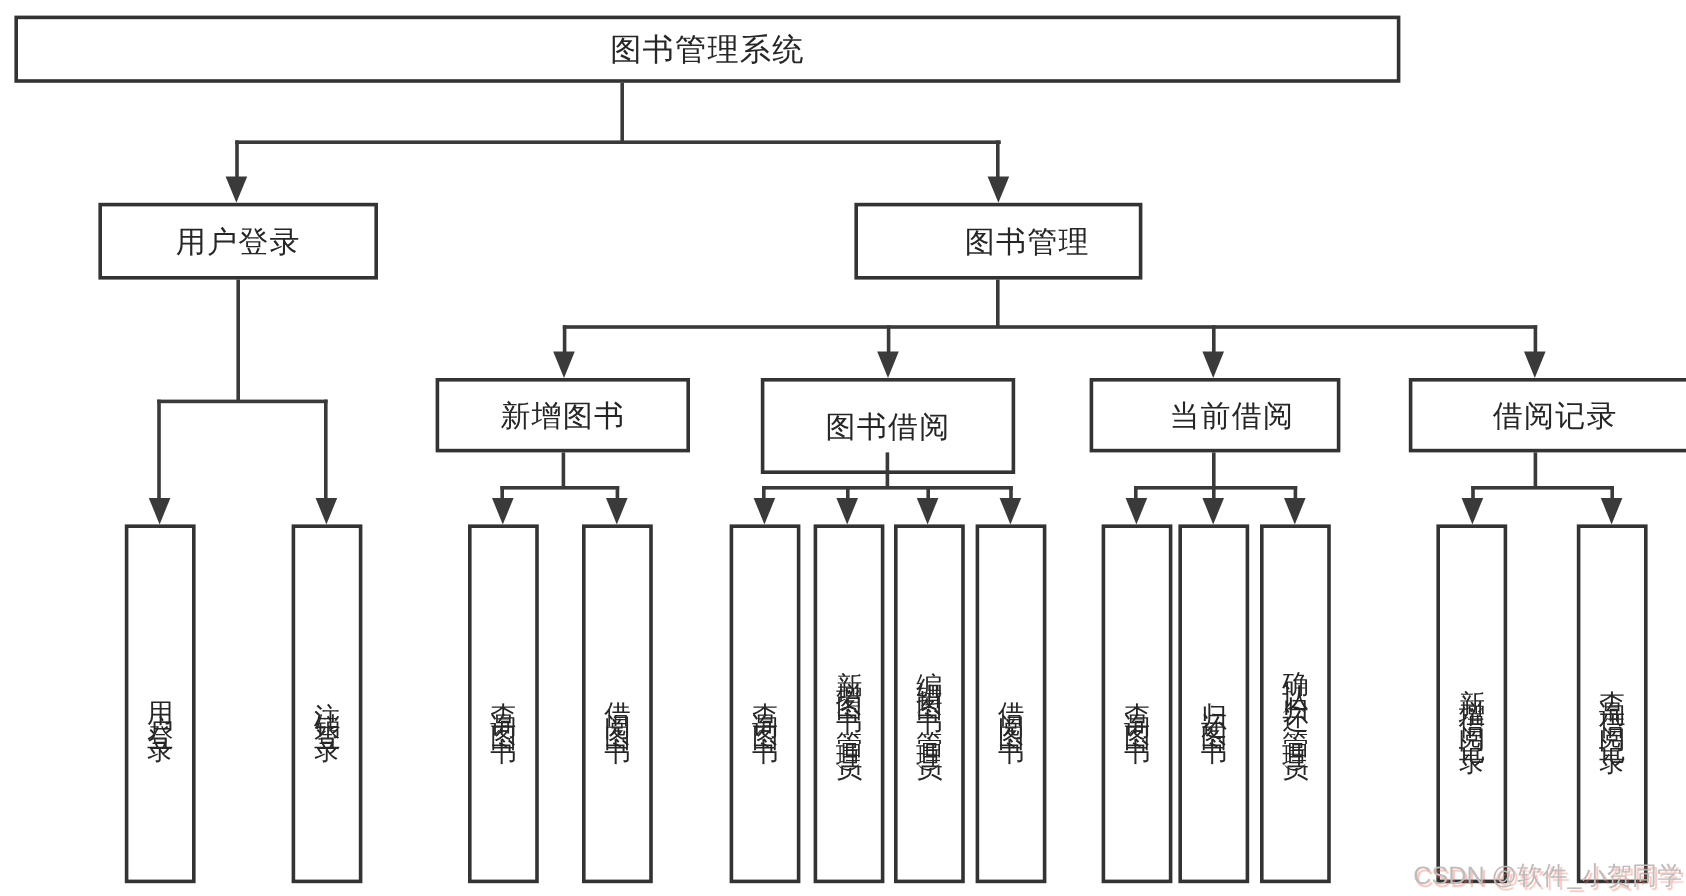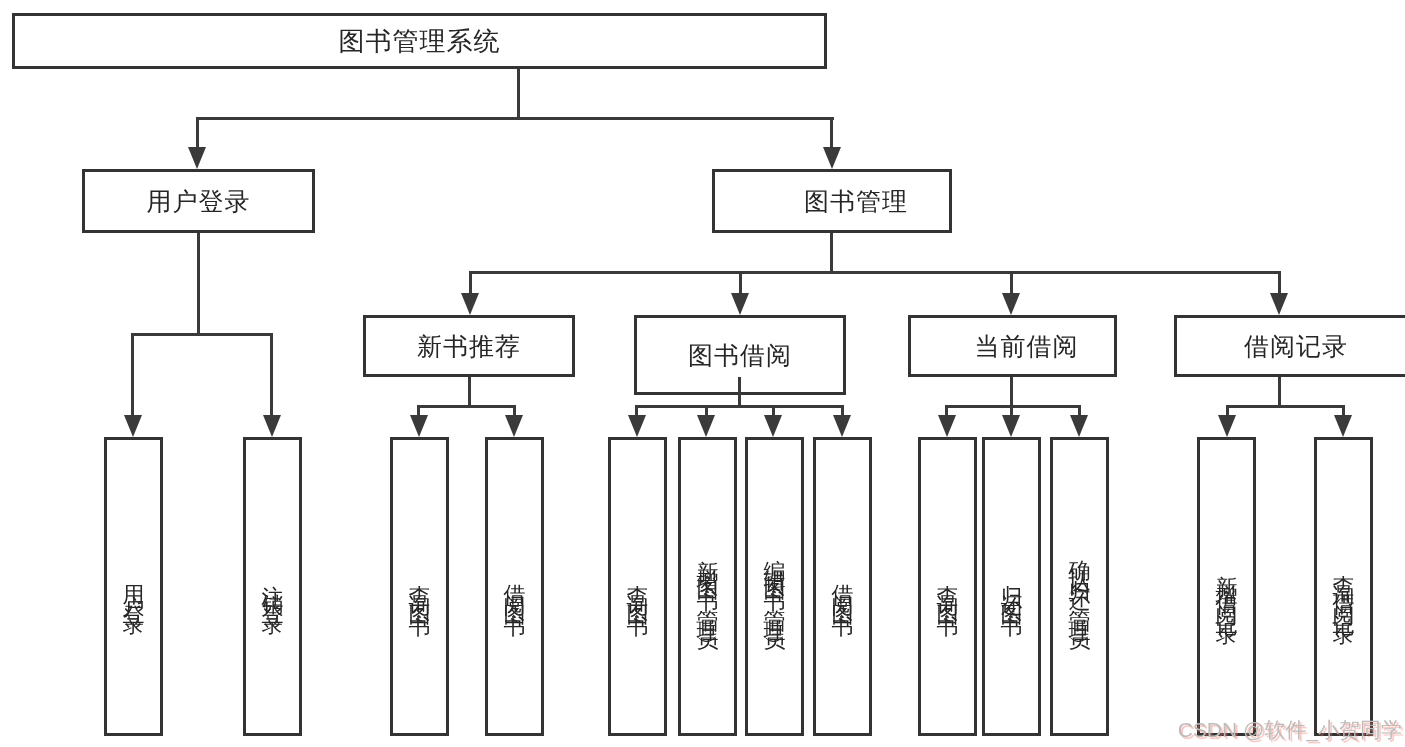--- a/index.html
+++ b/index.html
@@ -51,21 +51,21 @@
     text-shadow:2px 2px 1px rgba(240,110,95,0.45);
     white-space:nowrap;
     z-index:5;
   }
 </style>
 </head>
 <body>
 
 <div class="canvas">
 
-  <div class="box root" style="left:12px;top:13px;width:815px;height:56px;">
+  <div class="box root" style="left:12px;top:13px;width:1155px;height:56px;">
     <span class="hlabel">图书管理系统</span>
   </div>
 
   <div class="line" style="left:517px;top:69px;width:3px;height:49px;"></div>
   <div class="line" style="left:196px;top:117px;width:638px;height:3px;"></div>
   <div class="line" style="left:196px;top:117px;width:3px;height:32px;"></div>
   <div class="arrow" style="left:188px;top:147px;"></div>
   <div class="line" style="left:830px;top:117px;width:3px;height:32px;"></div>
   <div class="arrow" style="left:823px;top:147px;"></div>
 
@@ -88,21 +88,21 @@
   <div class="line" style="left:469px;top:271px;width:3px;height:24px;"></div>
   <div class="arrow" style="left:461px;top:293px;"></div>
   <div class="line" style="left:739px;top:271px;width:3px;height:24px;"></div>
   <div class="arrow" style="left:731px;top:293px;"></div>
   <div class="line" style="left:1010px;top:271px;width:3px;height:24px;"></div>
   <div class="arrow" style="left:1002px;top:293px;"></div>
   <div class="line" style="left:1278px;top:271px;width:3px;height:24px;"></div>
   <div class="arrow" style="left:1270px;top:293px;"></div>
 
   <div class="box" style="left:363px;top:315px;width:212px;height:62px;">
-    <span class="hlabel">新书推荐</span>
+    <span class="hlabel">新增图书</span>
   </div>
   <div class="box" style="left:634px;top:315px;width:212px;height:80px;">
     <span class="hlabel">图书借阅</span>
   </div>
   <div class="box" style="left:908px;top:315px;width:209px;height:62px;padding-left:28px;">
     <span class="hlabel">当前借阅</span>
   </div>
   <div class="box" style="left:1174px;top:315px;width:244px;height:62px;">
     <span class="hlabel">借阅记录</span>
   </div>

